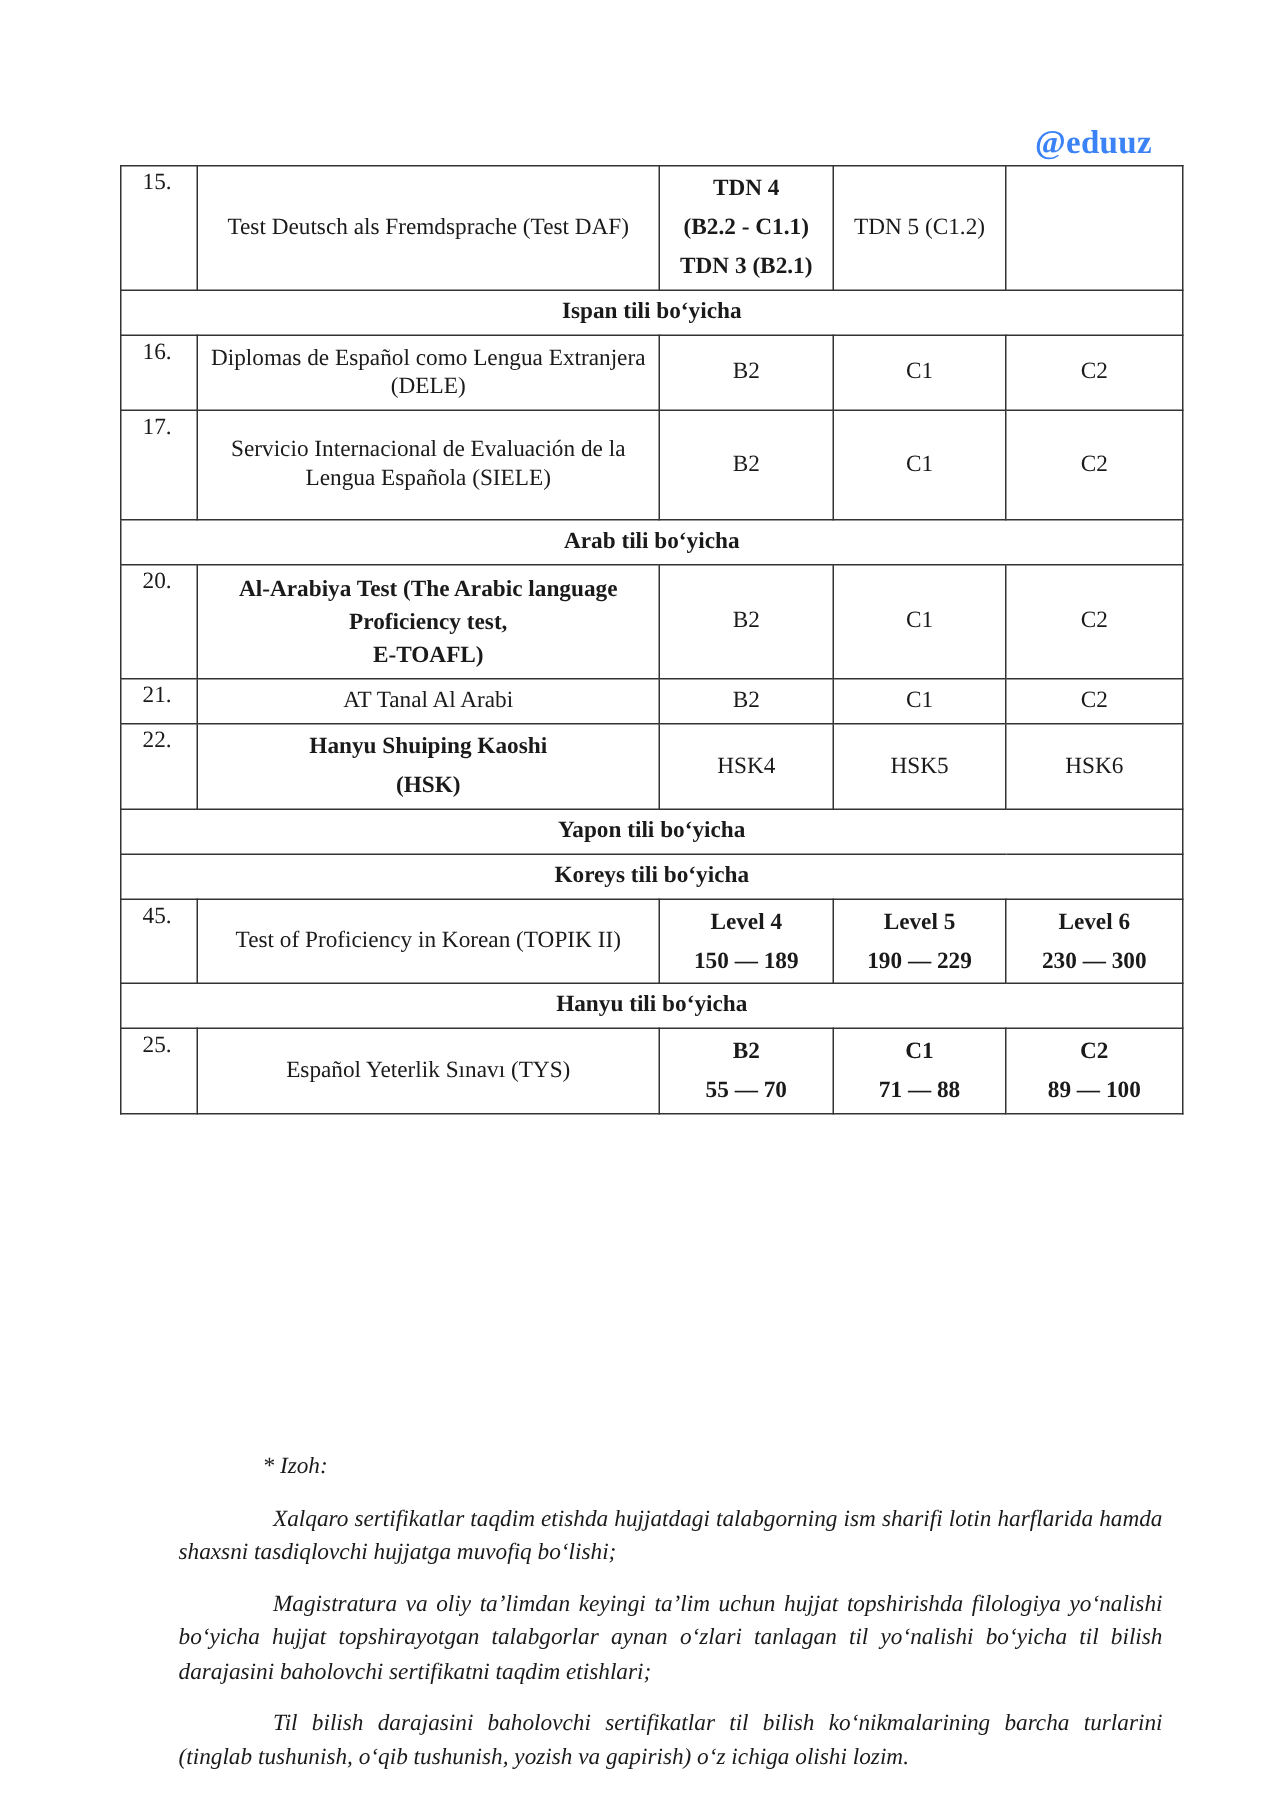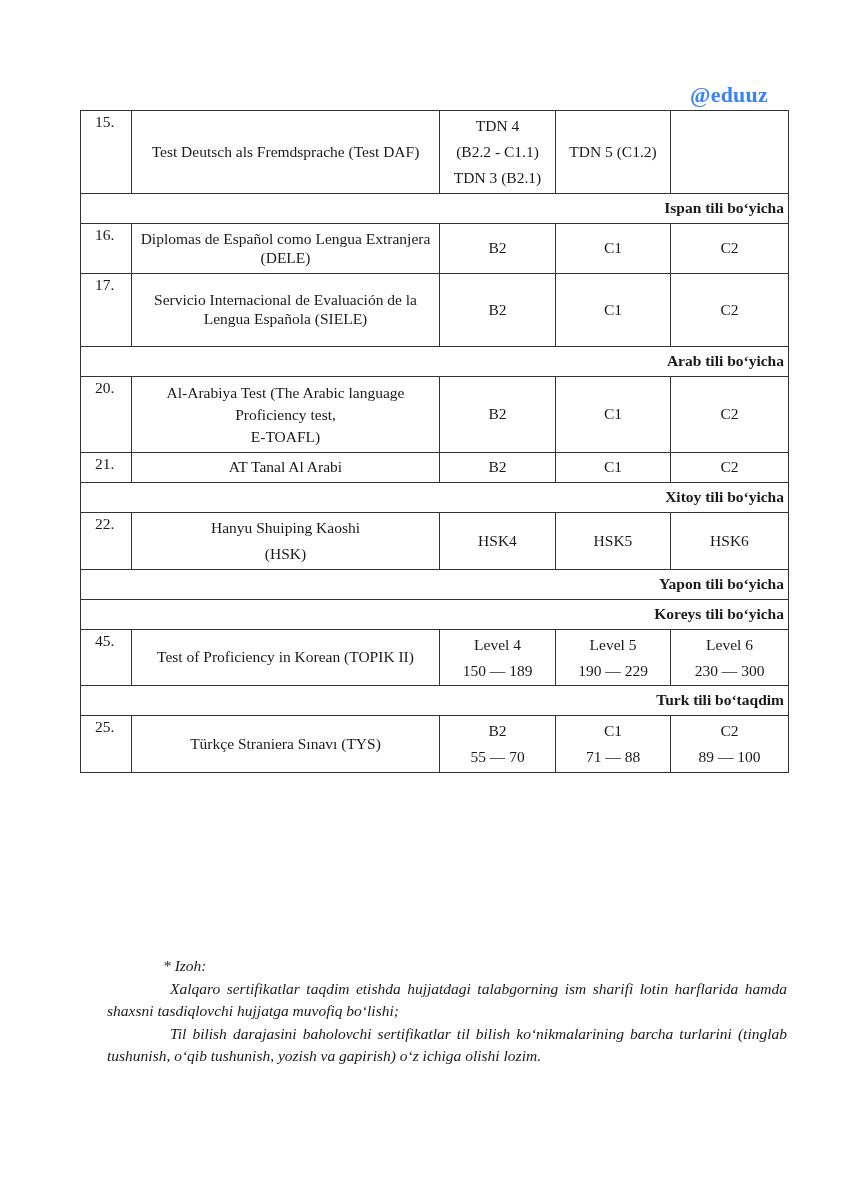--- a/index.html
+++ b/index.html
@@ -43,36 +43,35 @@
   }
   table.cert td.num {
     vertical-align: top;
     text-align: left;
     padding-left: 14px;
     padding-top: 2px;
   }
   table.cert tr.section td {
     font-weight: bold;
     height: 29px;
-    text-align: right;
-  }
-  td.stack div { line-height: 26px; }
+  }
+  td.stack div { line-height: 26px; font-weight: bold; }
   .note {
     position: absolute;
     left: 107px;
     top: 955px;
     width: 680px;
     font-family: "Liberation Serif", serif;
     font-style: italic;
     font-size: 15.5px;
     line-height: 22.5px;
     text-align: justify;
     color: #1a1a1a;
   }
-  .note p { margin: 0; }
+  .note p { margin: 12px; }
   .note .head { padding-left: 56px; }
   .note .para { text-indent: 63px; }
 </style>
 </head>
 <body>
 
 <div class="watermark">@eduuz</div>
 
 <table class="cert">
   <colgroup>
@@ -132,23 +131,20 @@
       <td>C2</td>
     </tr>
 
     <tr style="height:30px">
       <td class="num">21.</td>
       <td>AT Tanal Al Arabi</td>
       <td>B2</td>
       <td>C1</td>
       <td>C2</td>
     </tr>
-    <tr class="section">
-      <td colspan="5">Xitoy tili bo‘yicha</td>
-    </tr>
 
     <tr style="height:57px">
       <td class="num">22.</td>
       <td class="stack">
         <div>Hanyu Shuiping Kaoshi</div>
         <div>(HSK)</div>
       </td>
       <td>HSK4</td>
       <td>HSK5</td>
       <td>HSK6</td>
@@ -171,39 +167,40 @@
       <td class="stack">
         <div>Level 5</div>
         <div>190 — 229</div>
       </td>
       <td class="stack">
         <div>Level 6</div>
         <div>230 — 300</div>
       </td>
     </tr>
     <tr class="section">
-      <td colspan="5">Turk tili bo‘taqdim</td>
+      <td colspan="5">Hanyu tili bo‘yicha</td>
     </tr>
 
     <tr style="height:57px">
       <td class="num">25.</td>
-      <td>Türkçe Straniera Sınavı (TYS)</td>
+      <td>Español Yeterlik Sınavı (TYS)</td>
       <td class="stack">
         <div>B2</div>
         <div>55 — 70</div>
       </td>
       <td class="stack">
         <div>C1</div>
         <div>71 — 88</div>
       </td>
       <td class="stack">
         <div>C2</div>
         <div>89 — 100</div>
       </td>
     </tr>
   </tbody>
 </table>
 
 <div class="note">
   <p class="head">* Izoh:</p>
   <p class="para">Xalqaro sertifikatlar taqdim etishda hujjatdagi talabgorning ism sharifi lotin harflarida hamda shaxsni tasdiqlovchi hujjatga muvofiq bo‘lishi;</p>
+  <p class="para">Magistratura va oliy ta’limdan keyingi ta’lim uchun hujjat topshirishda filologiya yo‘nalishi bo‘yicha hujjat topshirayotgan talabgorlar aynan o‘zlari tanlagan til yo‘nalishi bo‘yicha til bilish darajasini baholovchi sertifikatni taqdim etishlari;</p>
   <p class="para">Til bilish darajasini baholovchi sertifikatlar til bilish ko‘nikmalarining barcha turlarini (tinglab tushunish, o‘qib tushunish, yozish va gapirish) o‘z ichiga olishi lozim.</p>
 </div>
 
 </body></html>

